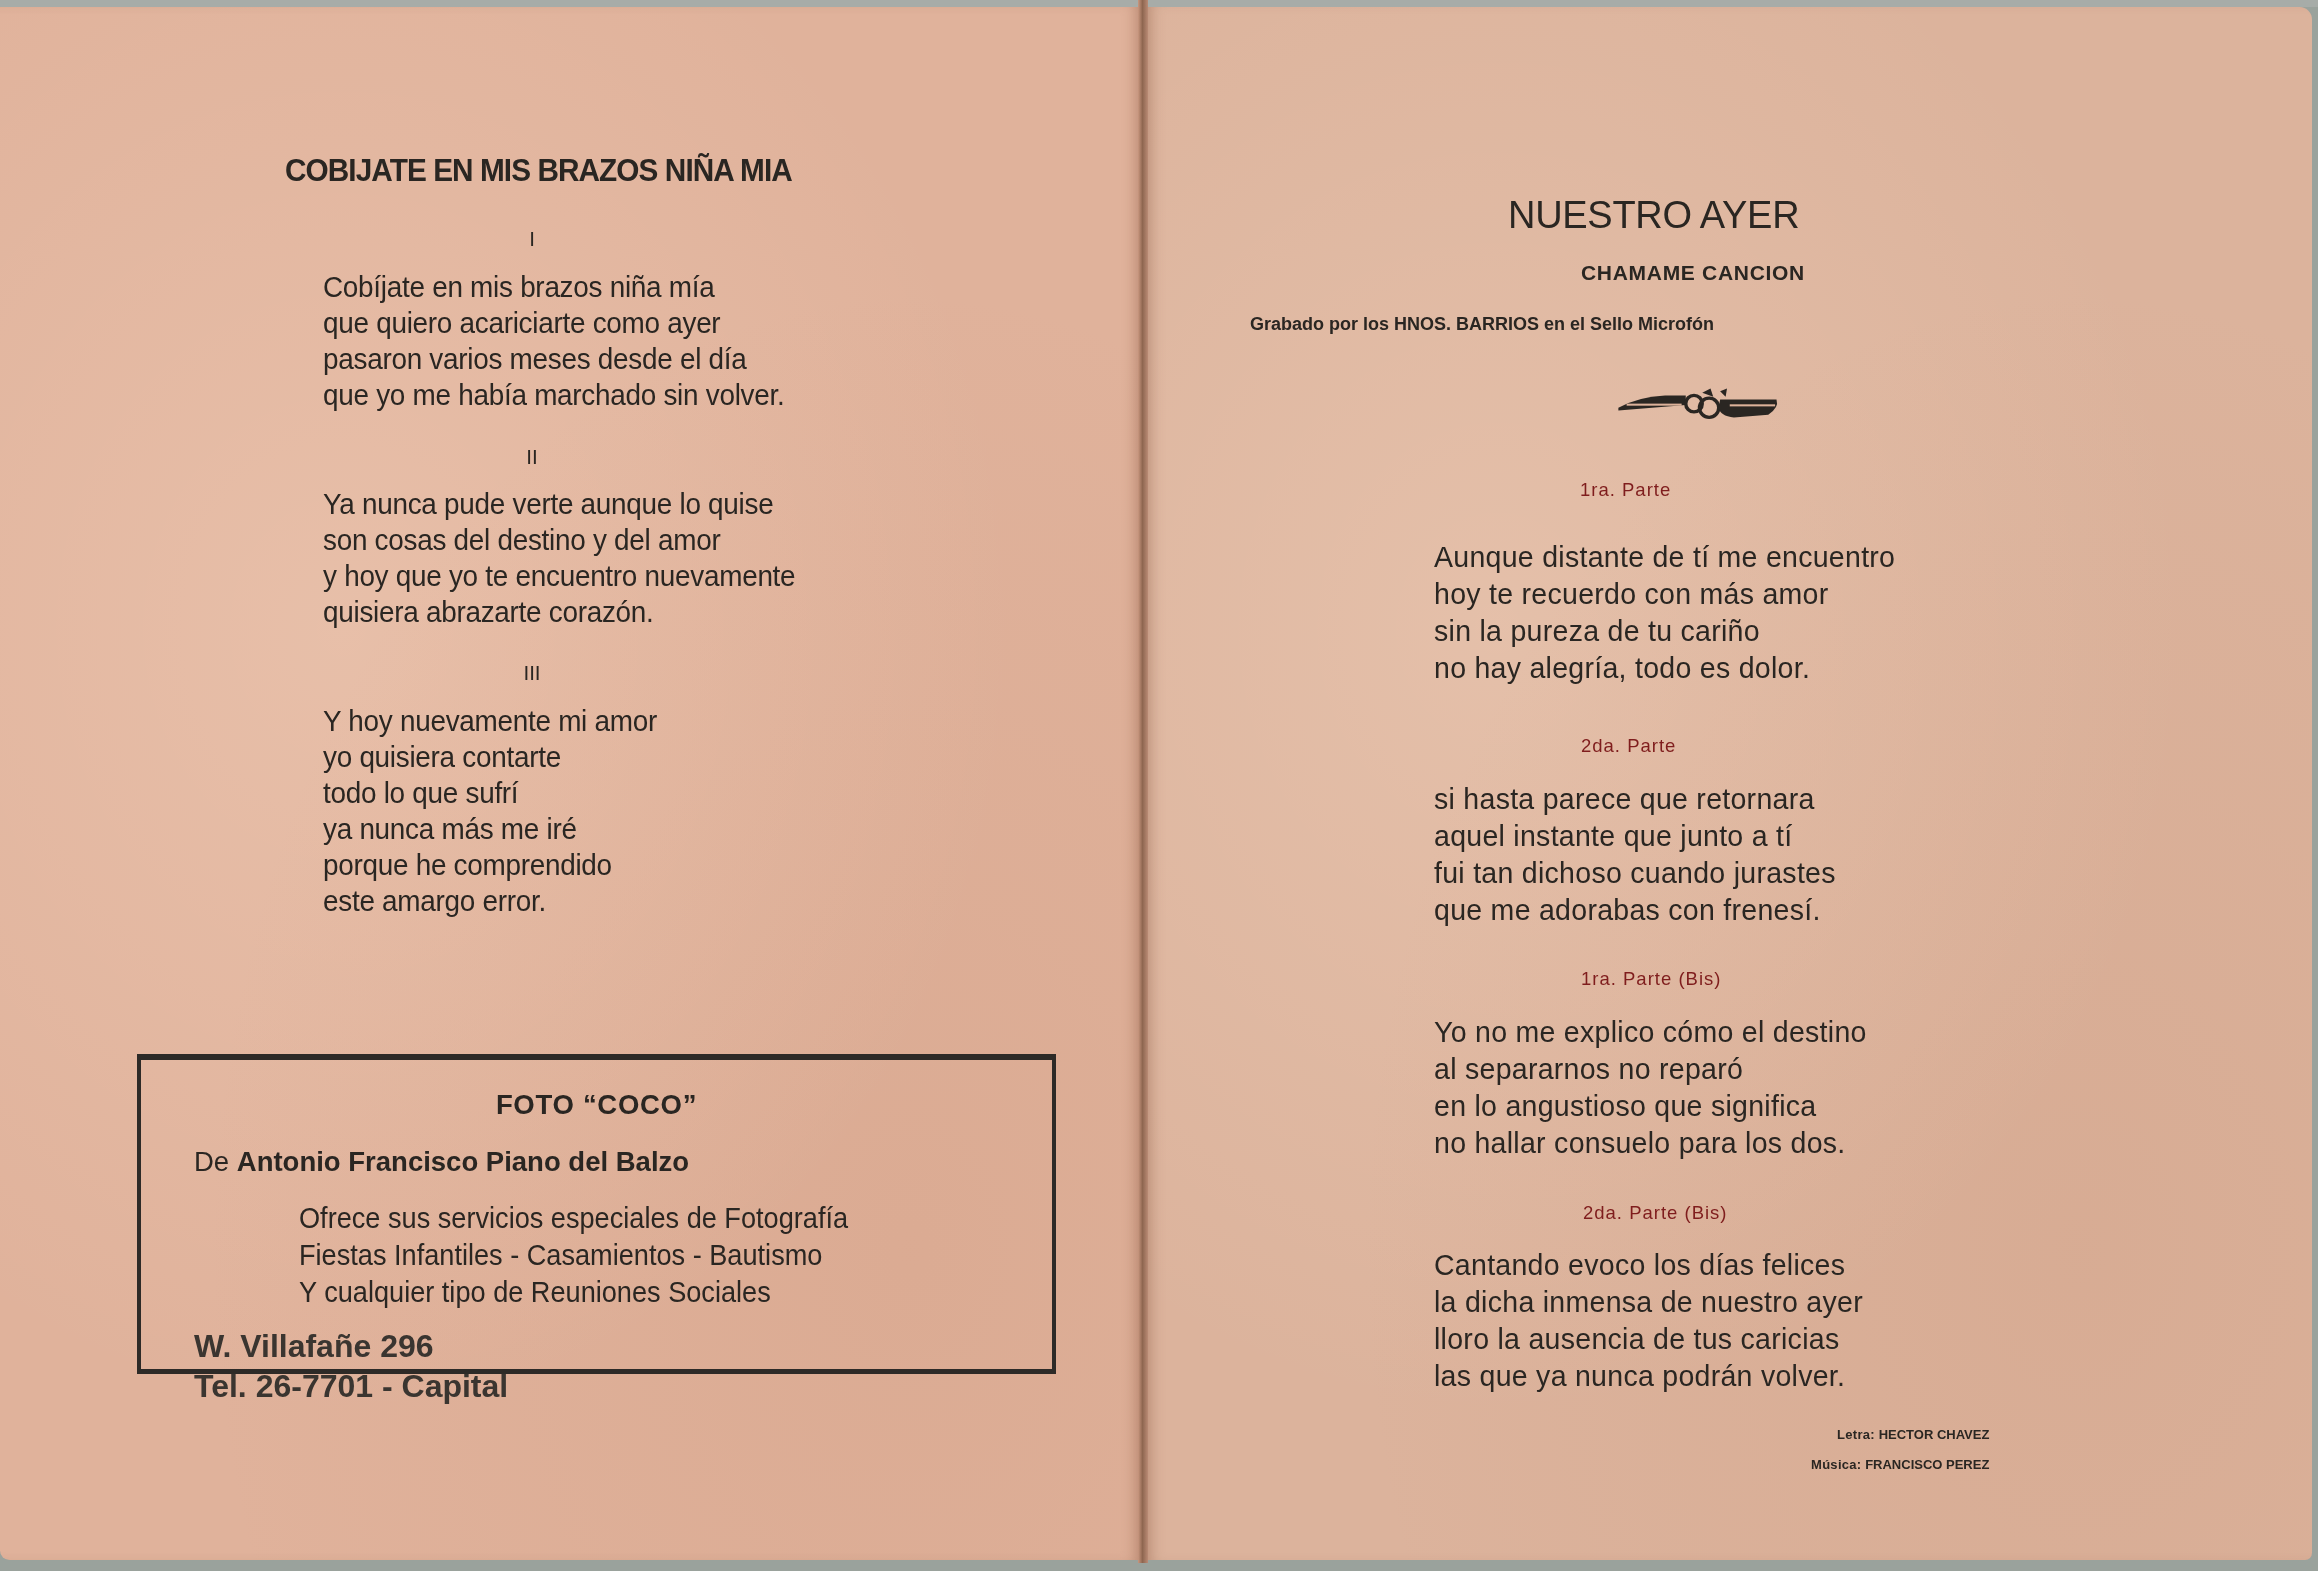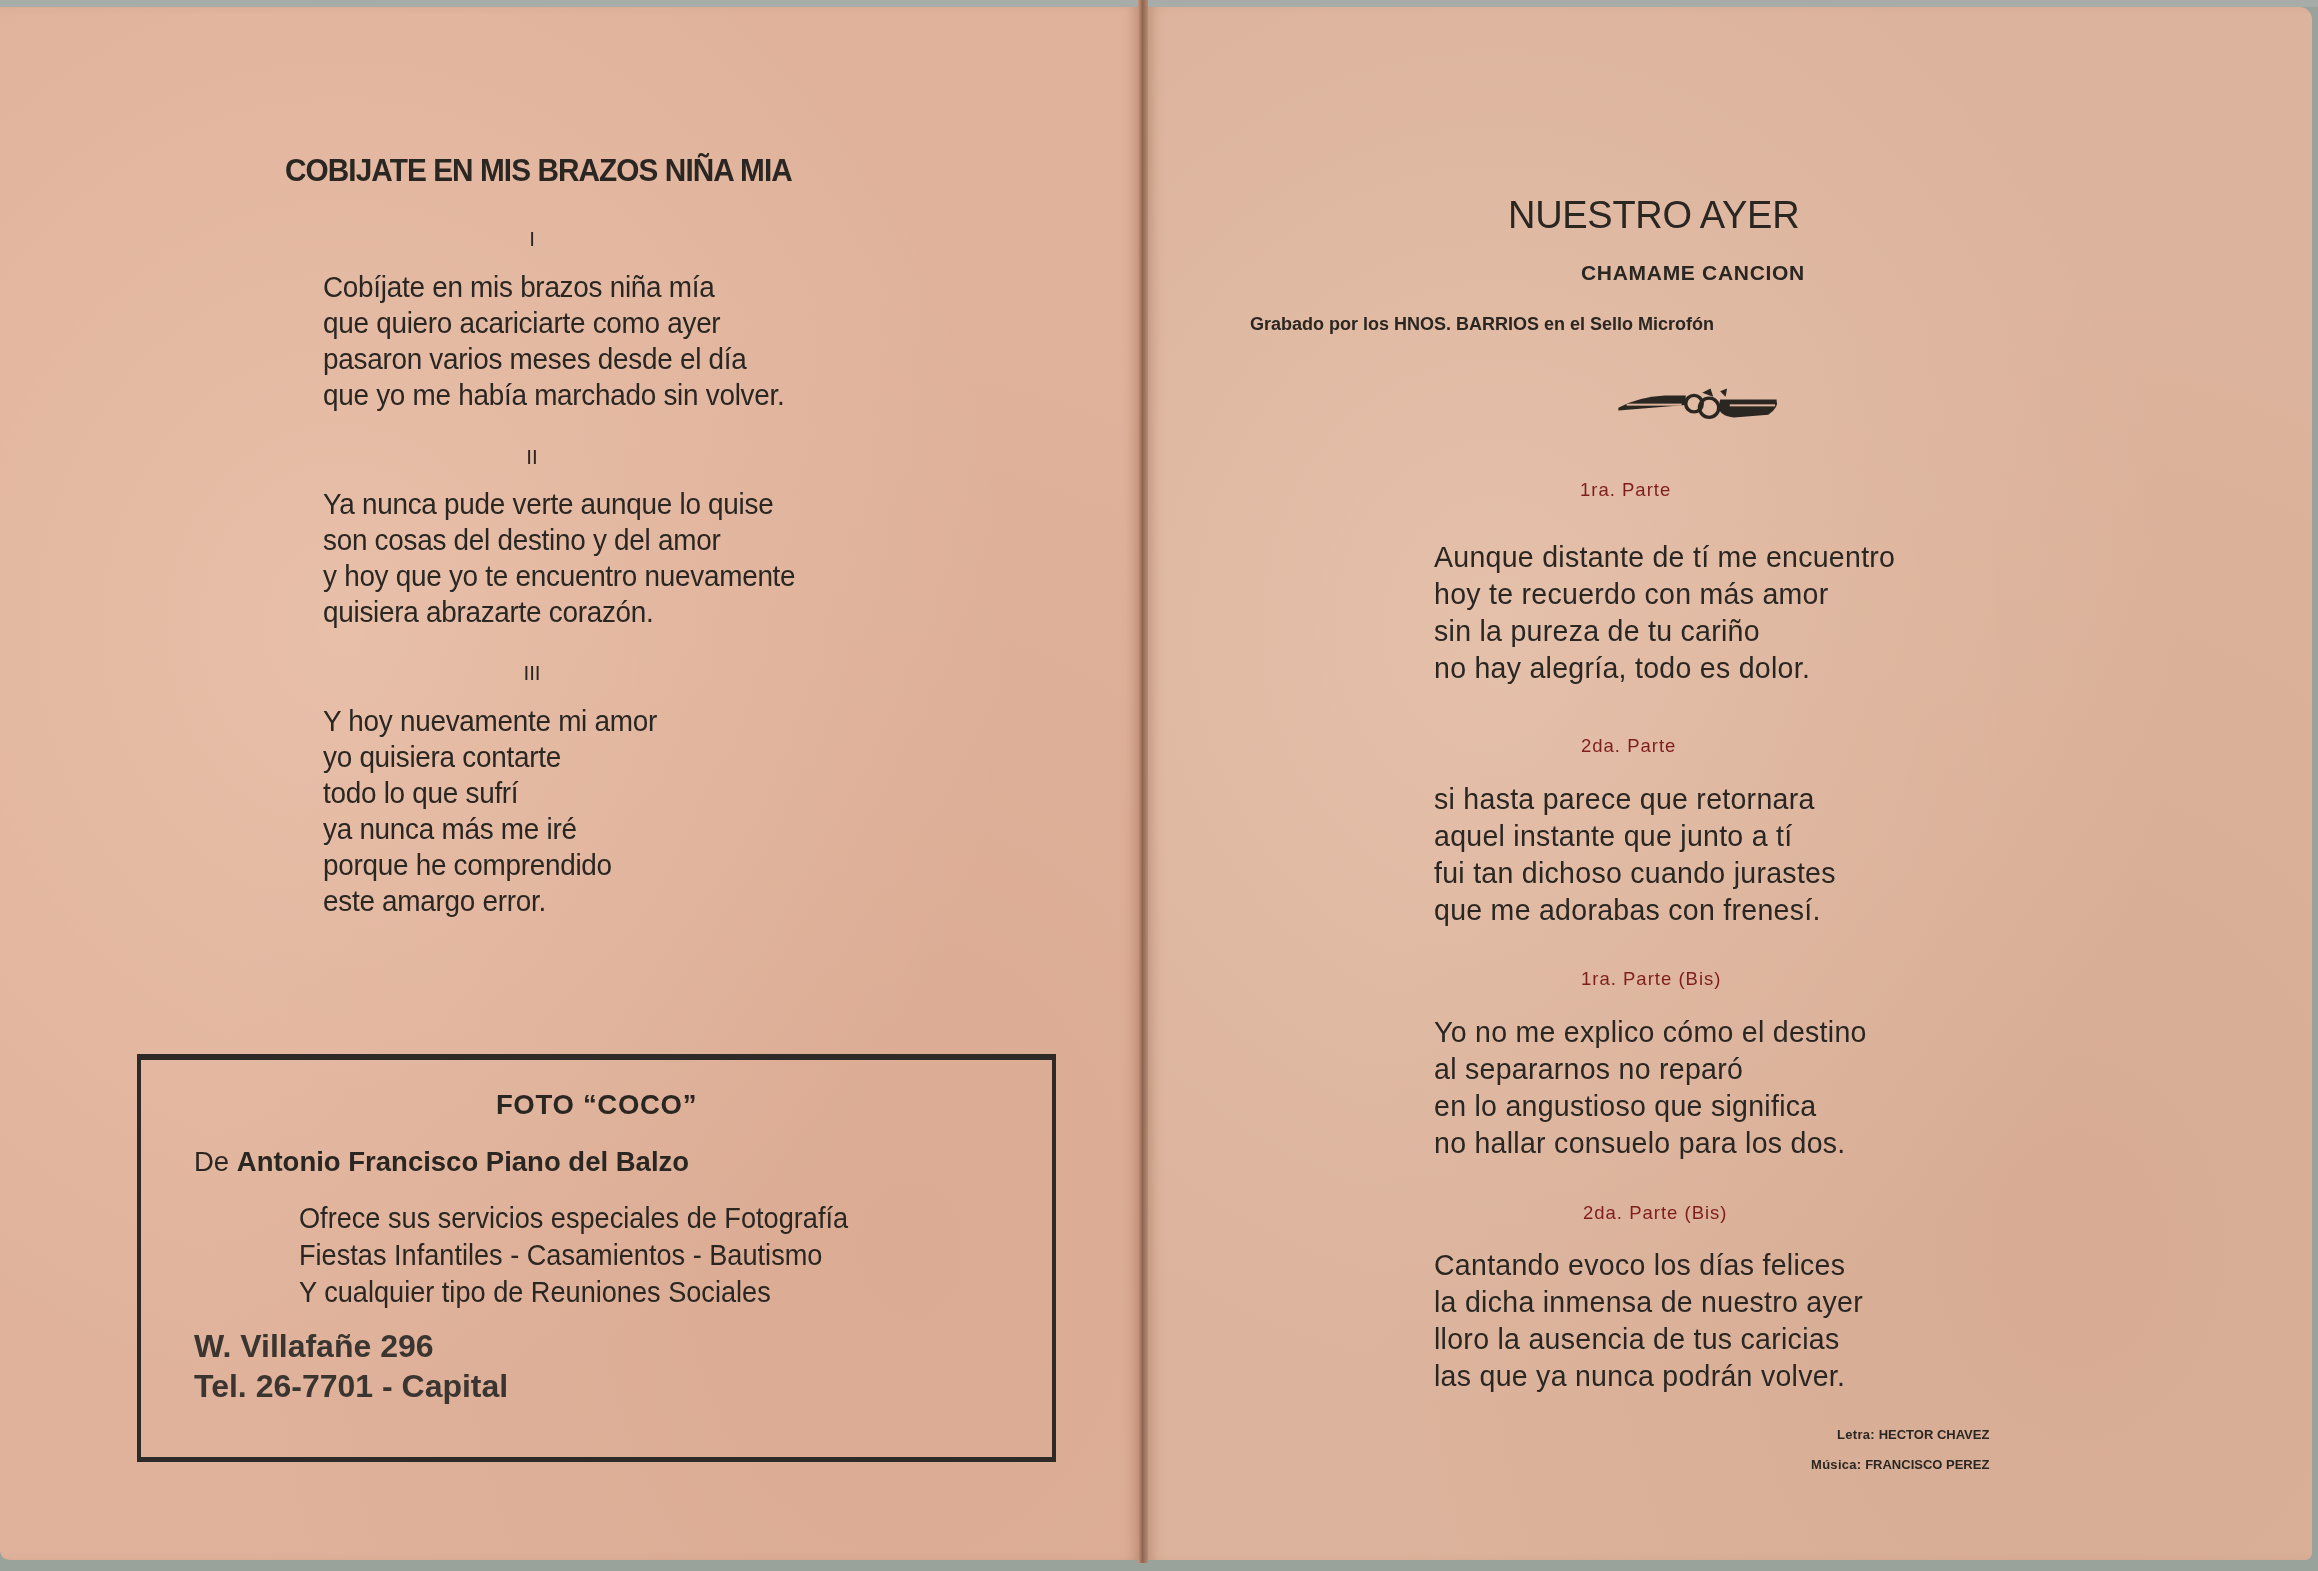--- a/index.html
+++ b/index.html
@@ -88,21 +88,21 @@
     font-size: 19px;
     font-weight: bold;
     line-height: 26px;
     white-space: nowrap;
   }
   .credit-left .second { padding-left: 49px; }
 
   .ad-box {
     position: absolute;
     left: 137px; top: 1054px;
-    width: 919px; height: 408px;
+    width: 919px; height: 320px;
     border-top: 6.2px solid #2d2a27;
     border-bottom: 5.5px solid #2d2a27;
     border-left: 4.1px solid #2d2a27;
     border-right: 4.8px solid #2d2a27;
     box-sizing: border-box;
     padding-left: 24px;
   }
   .ad-title {
     position: absolute;
     left: 0; right: 0; top: 29px;

